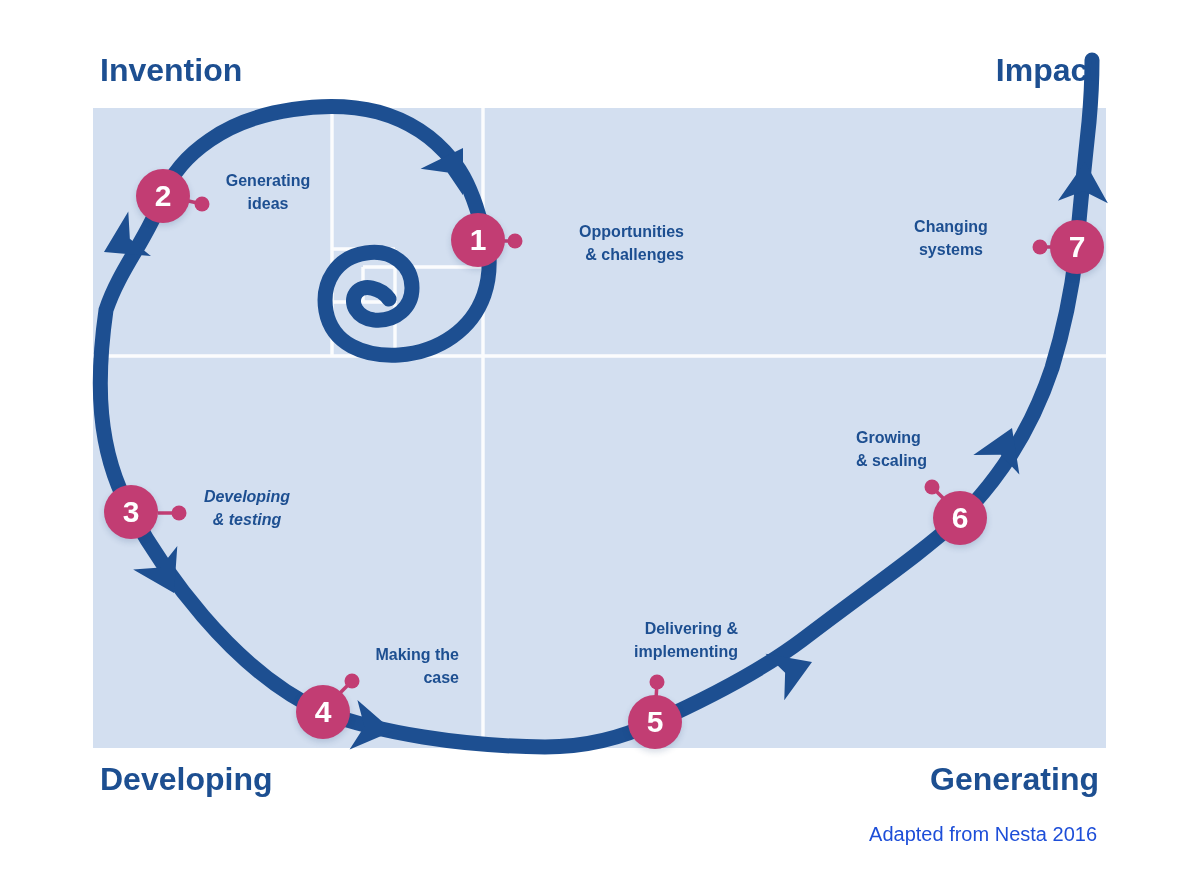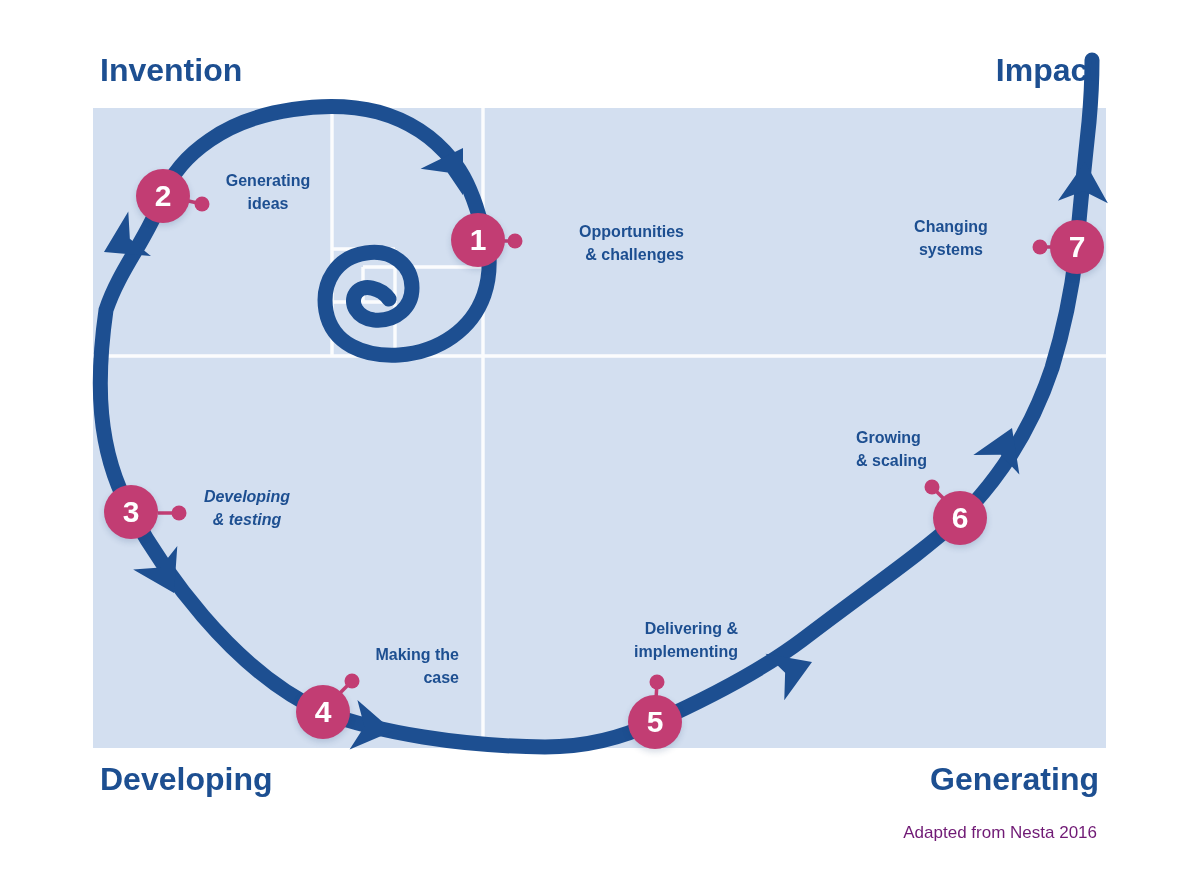--- a/index.html
+++ b/index.html
@@ -18,21 +18,21 @@
     box-shadow:0 3px 6px rgba(30,60,110,0.18);
   }
   .stage-number{
     color:#ffffff;font-size:30px;font-weight:bold;line-height:1;
   }
   .stage-label{
     position:absolute;color:#1d4f91;font-size:16px;font-weight:bold;
     line-height:23px;white-space:pre-line;
   }
   .attribution{
-    position:absolute;font-size:17px;color:#701a75;font-weight:normal;white-space:nowrap;
+    position:absolute;font-size:20px;color:#1d4ed8;font-weight:normal;white-space:nowrap;
   }
 </style>
 </head>
 <body>
 
 <div id="canvas">
 
   <svg id="spiral-svg" viewBox="0 0 1200 876" xmlns="http://www.w3.org/2000/svg">
 
     <rect x="93" y="108" width="1013" height="640" fill="#d3dff0"></rect>

